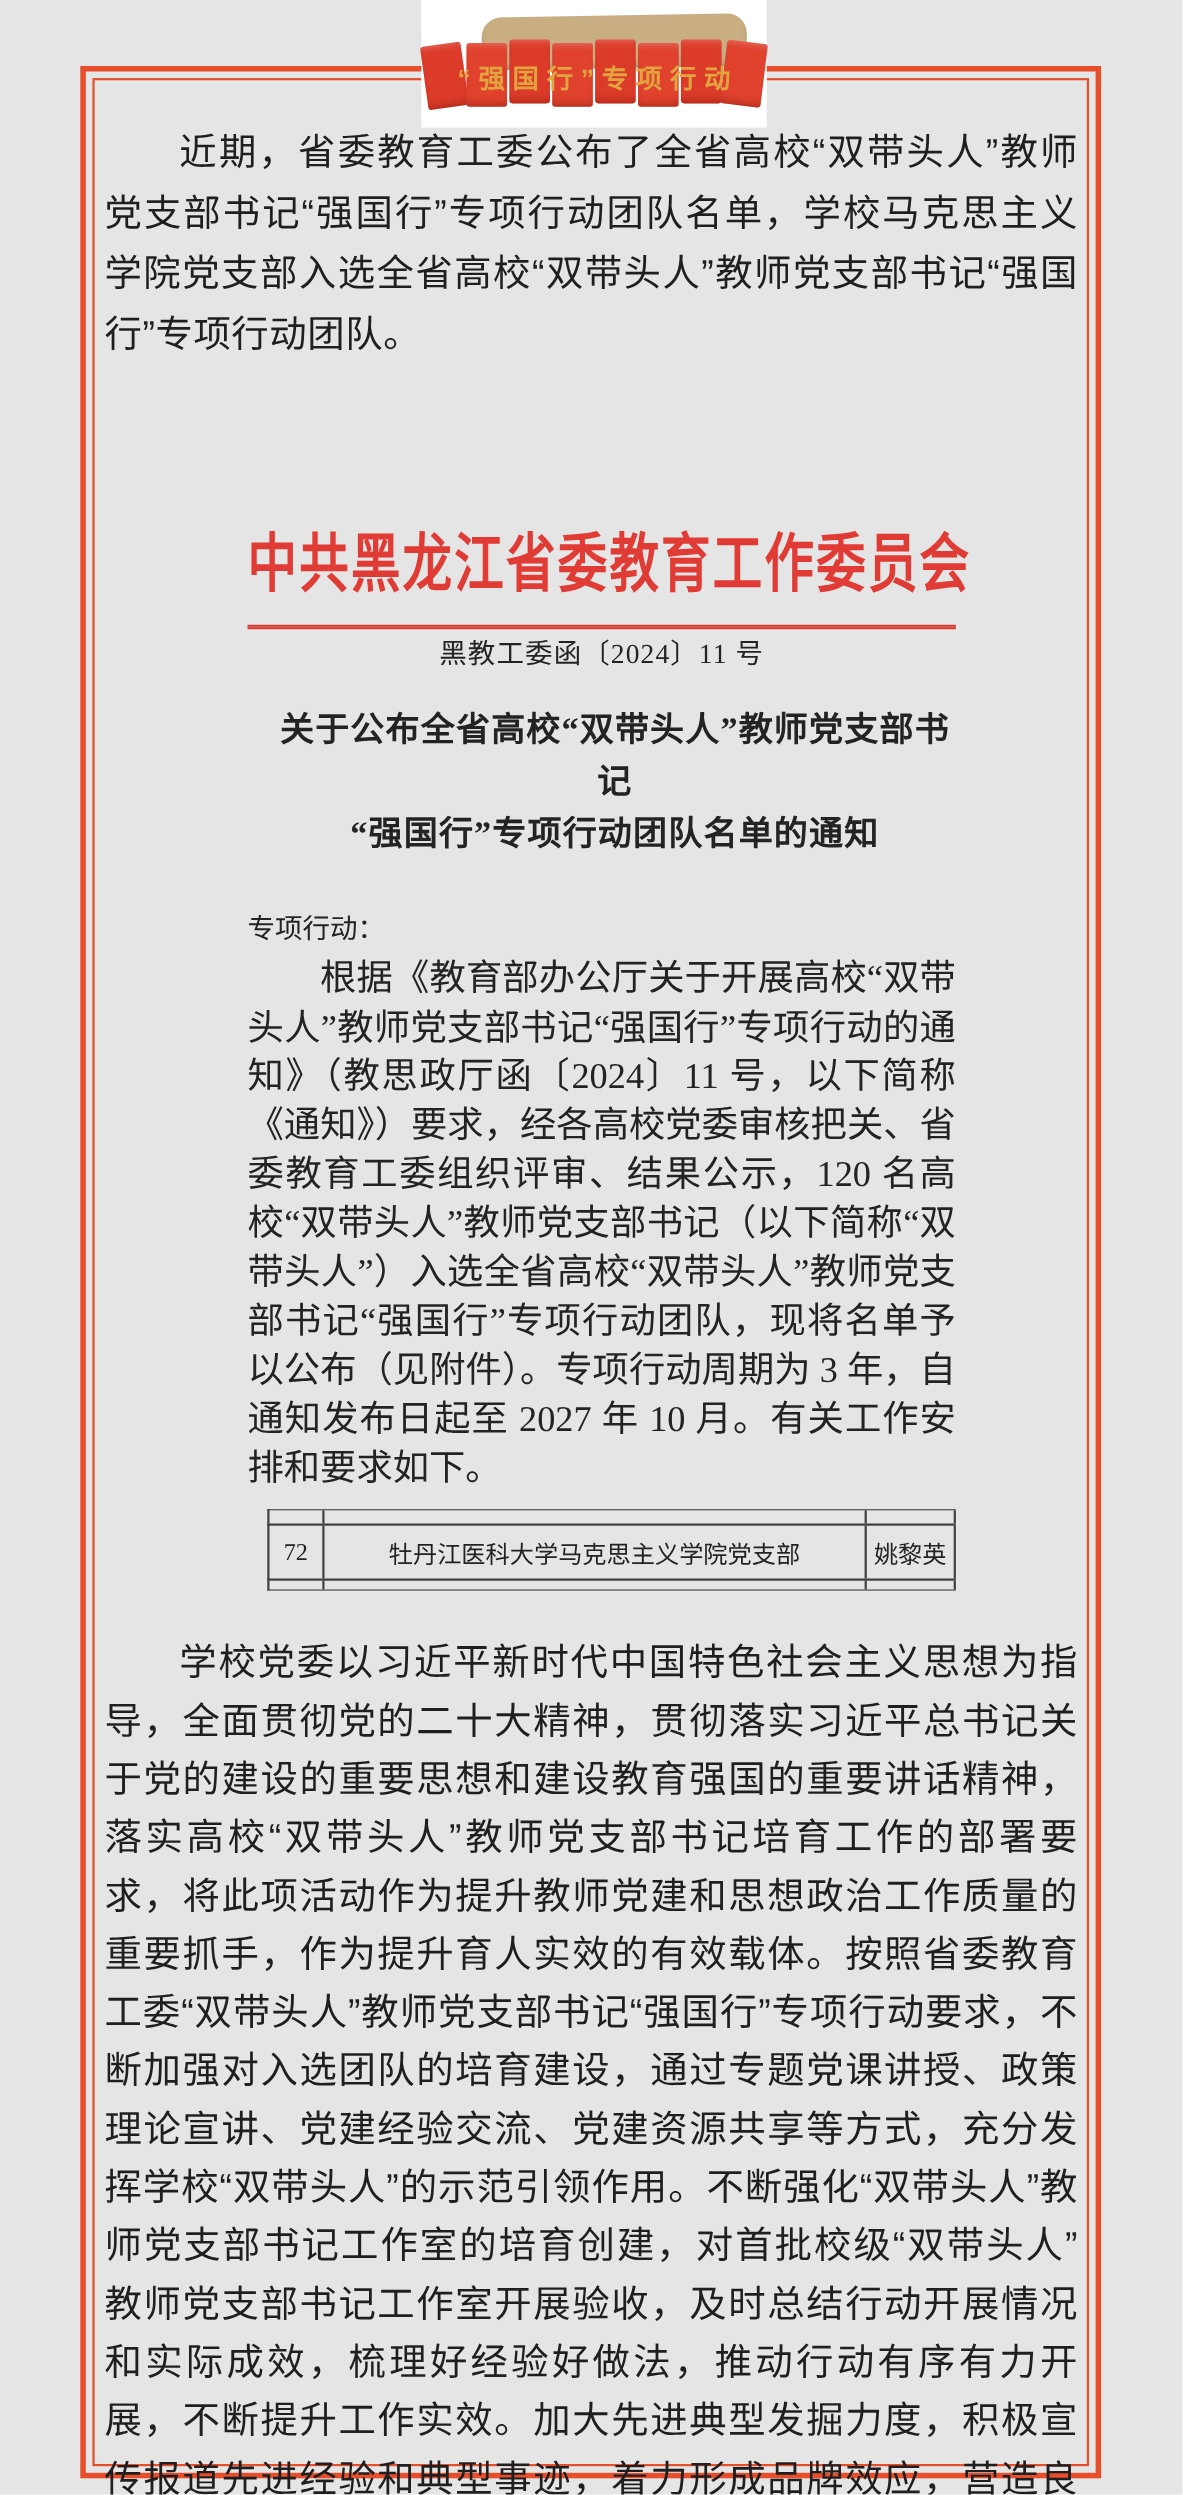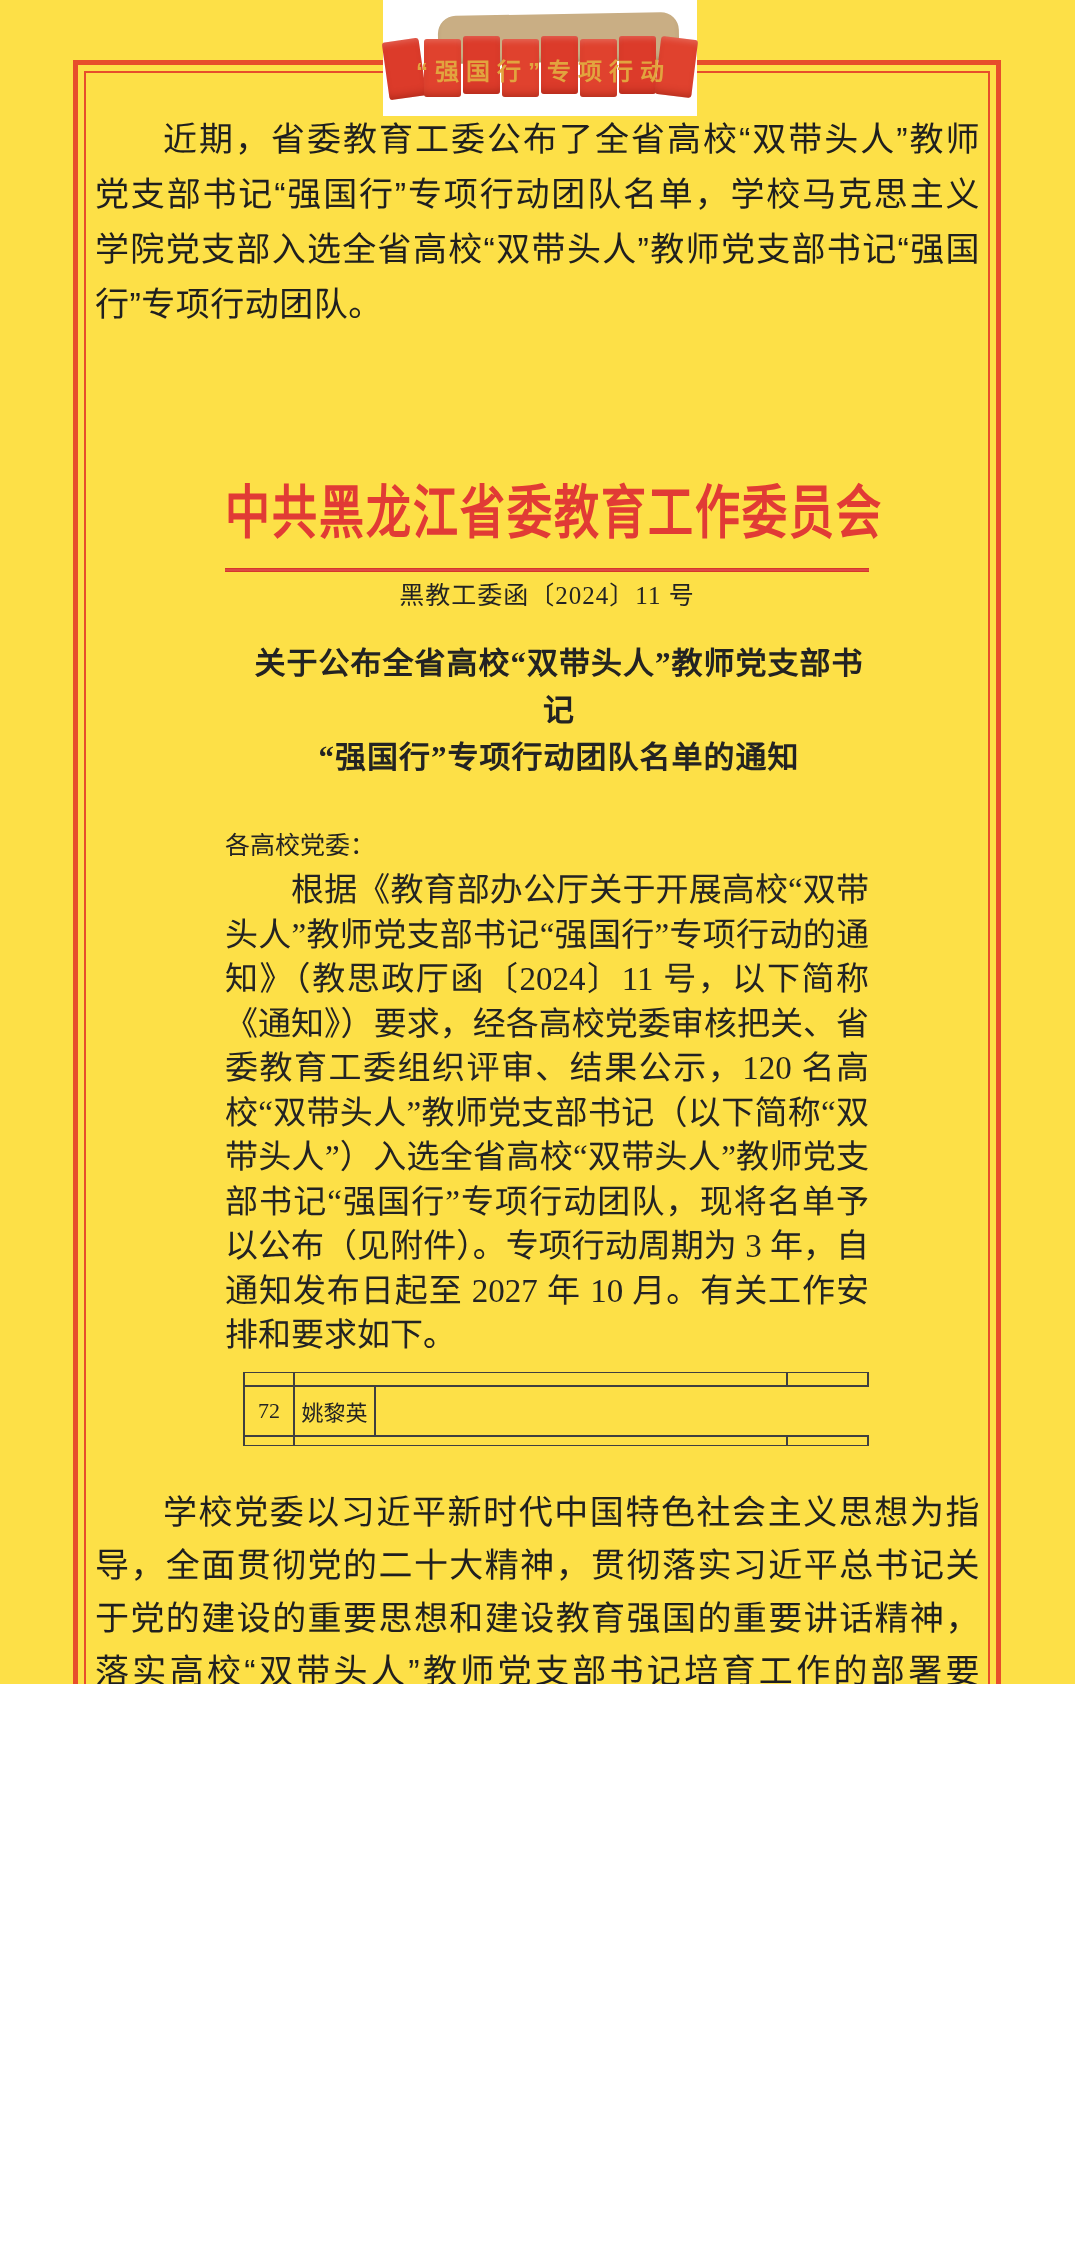--- a/index.html
+++ b/index.html
@@ -10,23 +10,23 @@
     --banner_tan:#c9ae84;
     --banner_gold:#e2a43e;
     --doc_ink:#232323;
     --body_ink:#1f1f1f;
     --table_line:#3f3f3f;
   }
   *{margin:0;padding:0;box-sizing:border-box;}
   html,body{background:#ffffff;}
   .page{
     position:relative;
-    width:1075px;height:1684px;
+    width:1075px;height:2268px;
     margin:0 auto;
-    background:#fde047;
+    background:#e5e5e5;
     overflow:hidden;
     font-family:"Liberation Sans","DejaVu Sans",sans-serif;
   }
   
   .frame-outer{
     position:absolute;left:73px;top:60px;width:928px;height:2193px;
     border:5px solid var(--frame);
     z-index:1;
   }
   .frame-inner{
@@ -165,32 +165,33 @@
 
       <div class="doc-rule"></div>
 
       <div class="doc-number">黑教工委函〔2024〕11 号</div>
 
       <div class="doc-notice-title">
         <div>关于公布全省高校“双带头人”教师党支部书记</div>
         <div>“强国行”专项行动团队名单的通知</div>
       </div>
 
-      <div class="doc-salutation">各高校党委：</div>
+      <div class="doc-salutation">专项行动：</div>
 
       <div class="doc-body">根据《教育部办公厅关于开展高校“双带头人”教师党支部书记“强国行”专项行动的通知》（教思政厅函〔2024〕11 号，以下简称《通知》）要求，经各高校党委审核把关、省委教育工委组织评审、结果公示，120 名高校“双带头人”教师党支部书记（以下简称“双带头人”）入选全省高校“双带头人”教师党支部书记“强国行”专项行动团队，现将名单予以公布（见附件）。专项行动周期为 3 年，自通知发布日起至 2027 年 10 月。有关工作安排和要求如下。</div>
 
       <div class="doc-table">
         <div class="trow sliver-top">
           <div class="c1"></div>
           <div class="c2"></div>
           <div class="c3"></div>
         </div>
         <div class="trow main">
           <div class="c1">72</div>
+          <div class="c2">牡丹江医科大学马克思主义学院党支部</div>
           <div class="c3">姚黎英</div>
         </div>
         <div class="trow sliver-bottom">
           <div class="c1"></div>
           <div class="c2"></div>
           <div class="c3"></div>
         </div>
       </div>
 
     </div>

